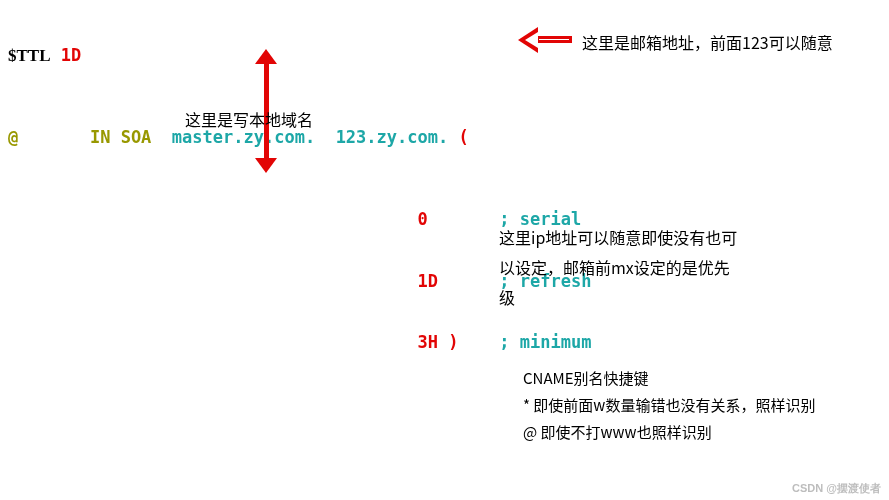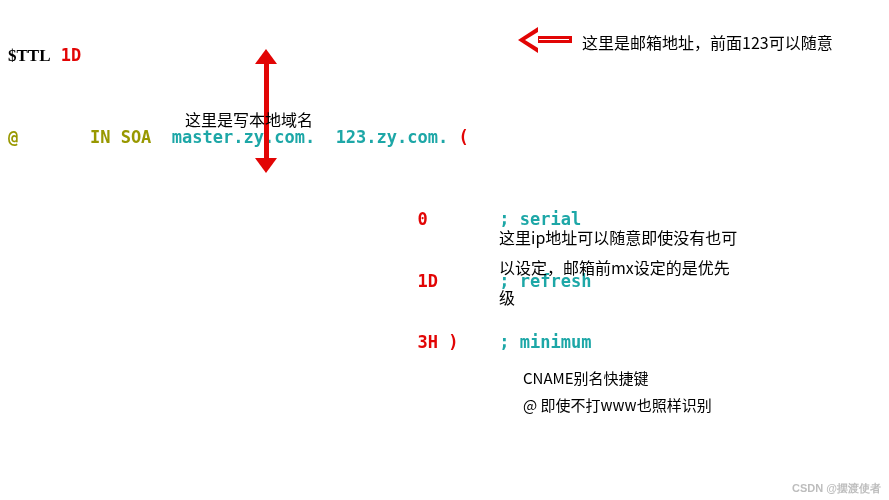--- a/index.html
+++ b/index.html
@@ -195,16 +195,17 @@
 <div class="anno-local">这里是写本地域名</div>
 
 <div class="anno-ip">
   <div>这里ip地址可以随意即使没有也可</div>
   <div>以设定，邮箱前mx设定的是优先</div>
   <div>级</div>
 </div>
 
 <div class="anno-cname">
   <div>CNAME别名快捷键</div>
+  <div>* 即使前面w数量输错也没有关系，照样识别</div>
   <div>@ 即使不打www也照样识别</div>
 </div>
 
 <div class="footer-credit">CSDN @摆渡使者</div>
 
 </body></html>

